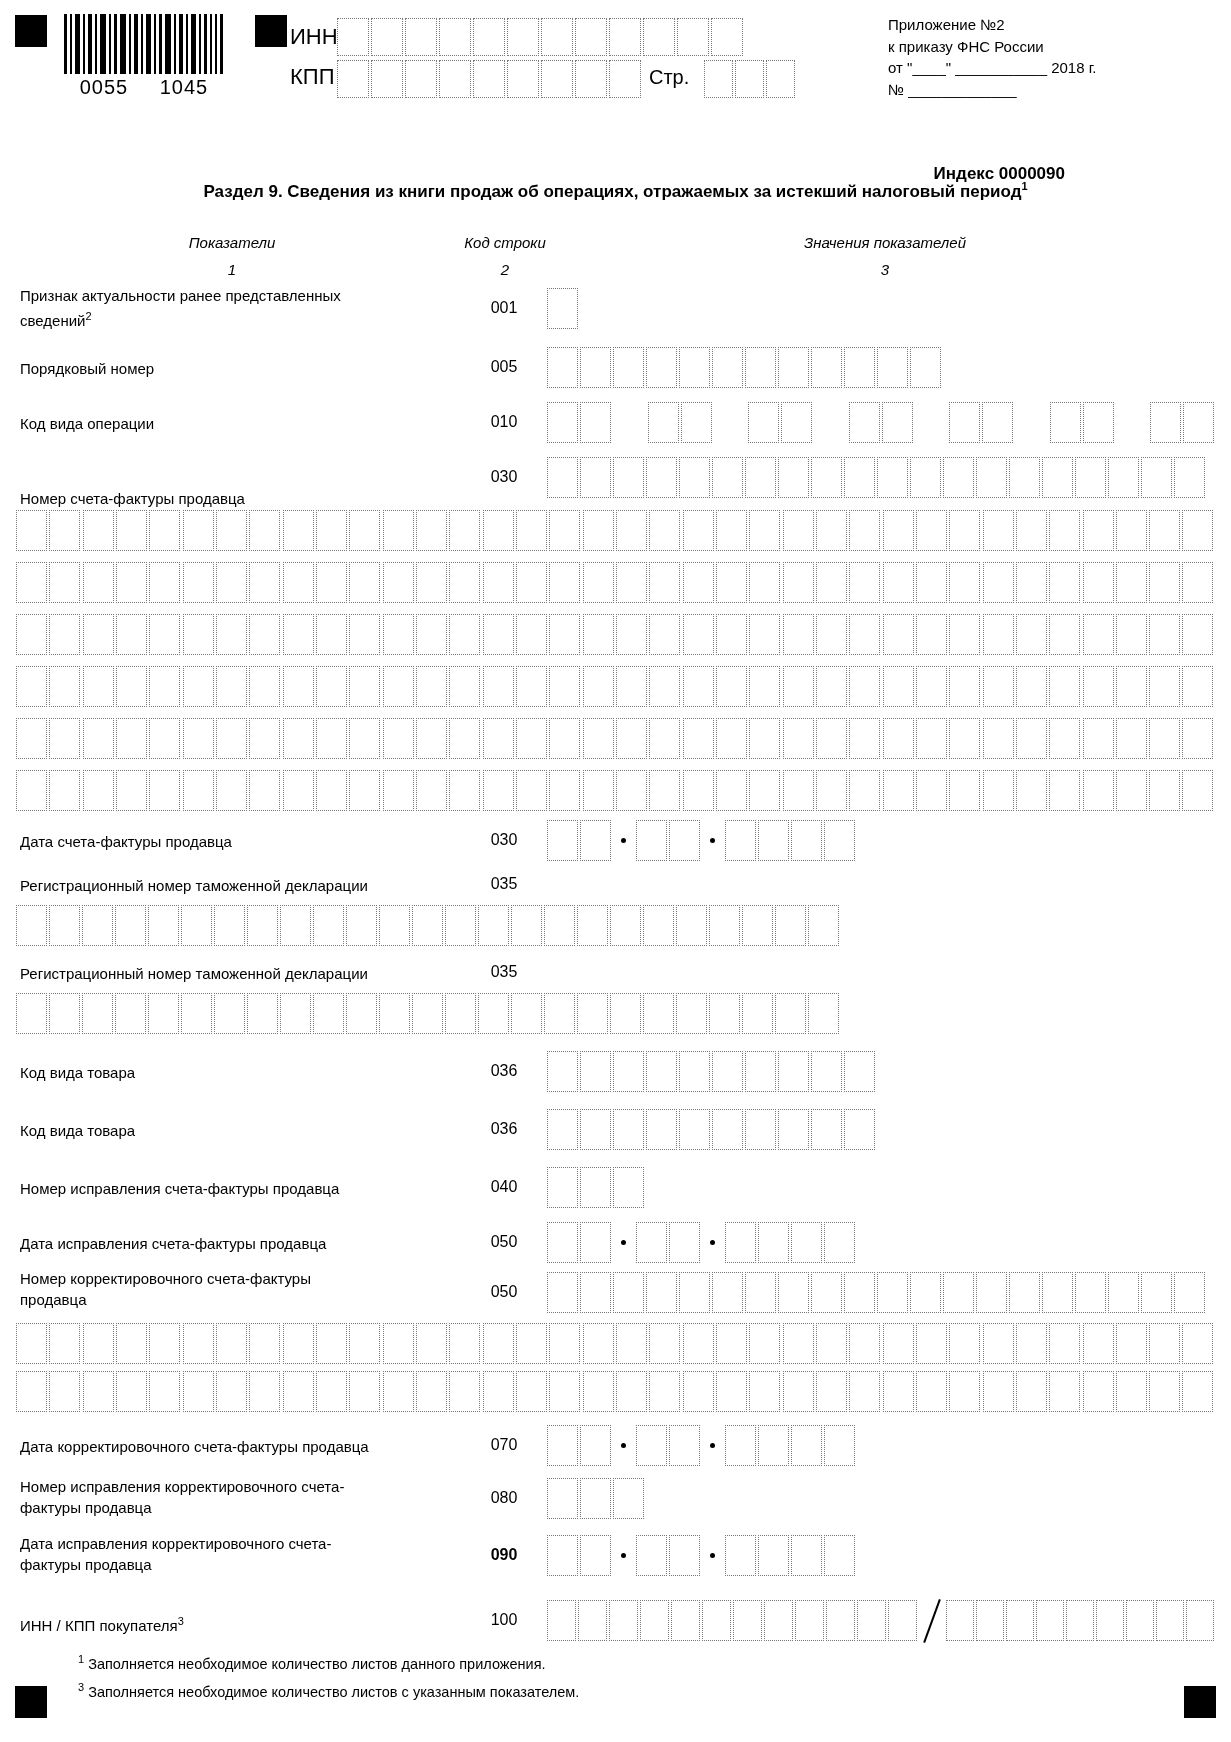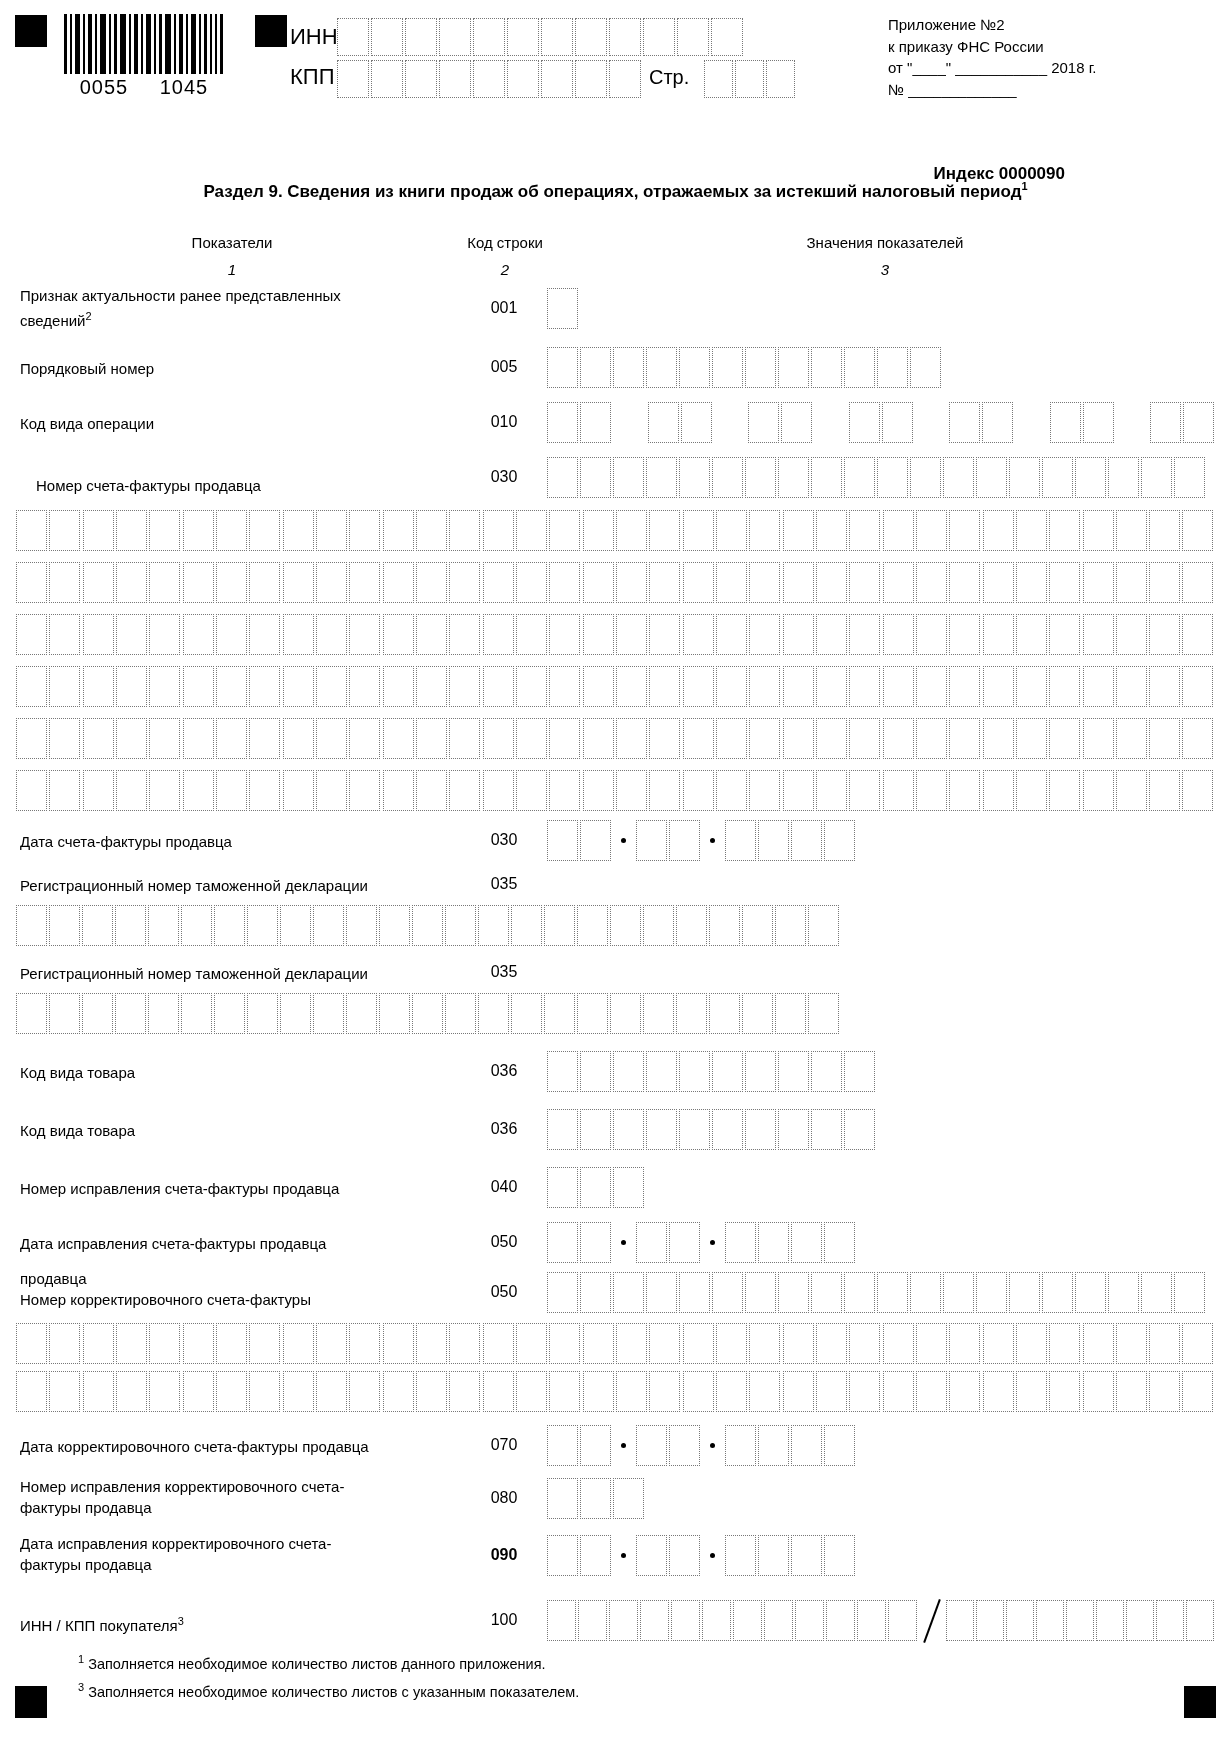--- a/index.html
+++ b/index.html
@@ -15,21 +15,21 @@
   
   .biglab{position:absolute;font-size:22px;}
   .cells{position:absolute;display:flex;gap:2px;}
   .cell{box-sizing:border-box;width:31px;height:41px;border:1.5px dotted #777;flex:none;background:#fff;}
   .hcell{width:32px;height:38px;}
   .pcell{width:29px;height:38px;}
   .appendix{position:absolute;left:888px;top:14px;font-size:15px;line-height:21.5px;}
   .index{position:absolute;left:760px;top:164px;width:305px;text-align:right;font-weight:bold;font-size:17px;}
   
   .title{position:absolute;left:0;top:180px;width:100%;text-align:center;font-weight:bold;font-size:17px;}
-  .colhead{position:absolute;top:234px;font-size:15px;text-align:center;}
+  .colhead{position:absolute;top:234px;font-style:italic;font-size:15px;text-align:center;}
   .colnum{position:absolute;top:261px;font-style:italic;font-size:15px;text-align:center;}
   .ch1{left:20px;width:424px;} .ch2{left:440px;width:130px;} .ch3{left:555px;width:660px;}
   
   .frow-label{position:absolute;left:20px;width:445px;font-size:15px;line-height:21px;}
   .frow-code{position:absolute;left:468px;width:72px;text-align:center;font-size:16px;}
   .rowcells{position:absolute;left:547px;display:flex;gap:2px;}
   .spread{width:667px;justify-content:space-between;gap:0;}
   .controw{position:absolute;left:16px;width:1198px;display:flex;justify-content:space-between;}
   .c25{width:823px;justify-content:flex-start;gap:2px;}
   .grp{display:flex;gap:2px;}
@@ -190,21 +190,21 @@
         </div>
         <div class="grp">
           <span class="cell"></span>
           <span class="cell"></span>
         </div>
         <div class="grp">
           <span class="cell"></span>
           <span class="cell"></span>
         </div>
       </div>
-      <div class="frow-label" style="top: 475px; margin-left: 16px;">
+      <div class="frow-label" style="top: 488px;">
         <div>Номер счета-фактуры продавца</div>
       </div>
       <div class="frow-code" style="top: 468px;">030</div>
       <div class="rowcells" style="top: 457px;">
         <span class="cell"></span>
         <span class="cell"></span>
         <span class="cell"></span>
         <span class="cell"></span>
         <span class="cell"></span>
         <span class="cell"></span>
@@ -592,22 +592,22 @@
         </div>
         <span class="dot"></span>
         <div class="grp">
           <span class="cell"></span>
           <span class="cell"></span>
           <span class="cell"></span>
           <span class="cell"></span>
         </div>
       </div>
       <div class="frow-label" style="top: 1268px;">
+        <div>Номер корректировочного счета-фактуры</div>
         <div>продавца</div>
-        <div>Номер корректировочного счета-фактуры</div>
       </div>
       <div class="frow-code" style="top: 1283px;">050</div>
       <div class="rowcells" style="top: 1272px;">
         <span class="cell"></span>
         <span class="cell"></span>
         <span class="cell"></span>
         <span class="cell"></span>
         <span class="cell"></span>
         <span class="cell"></span>
         <span class="cell"></span>

